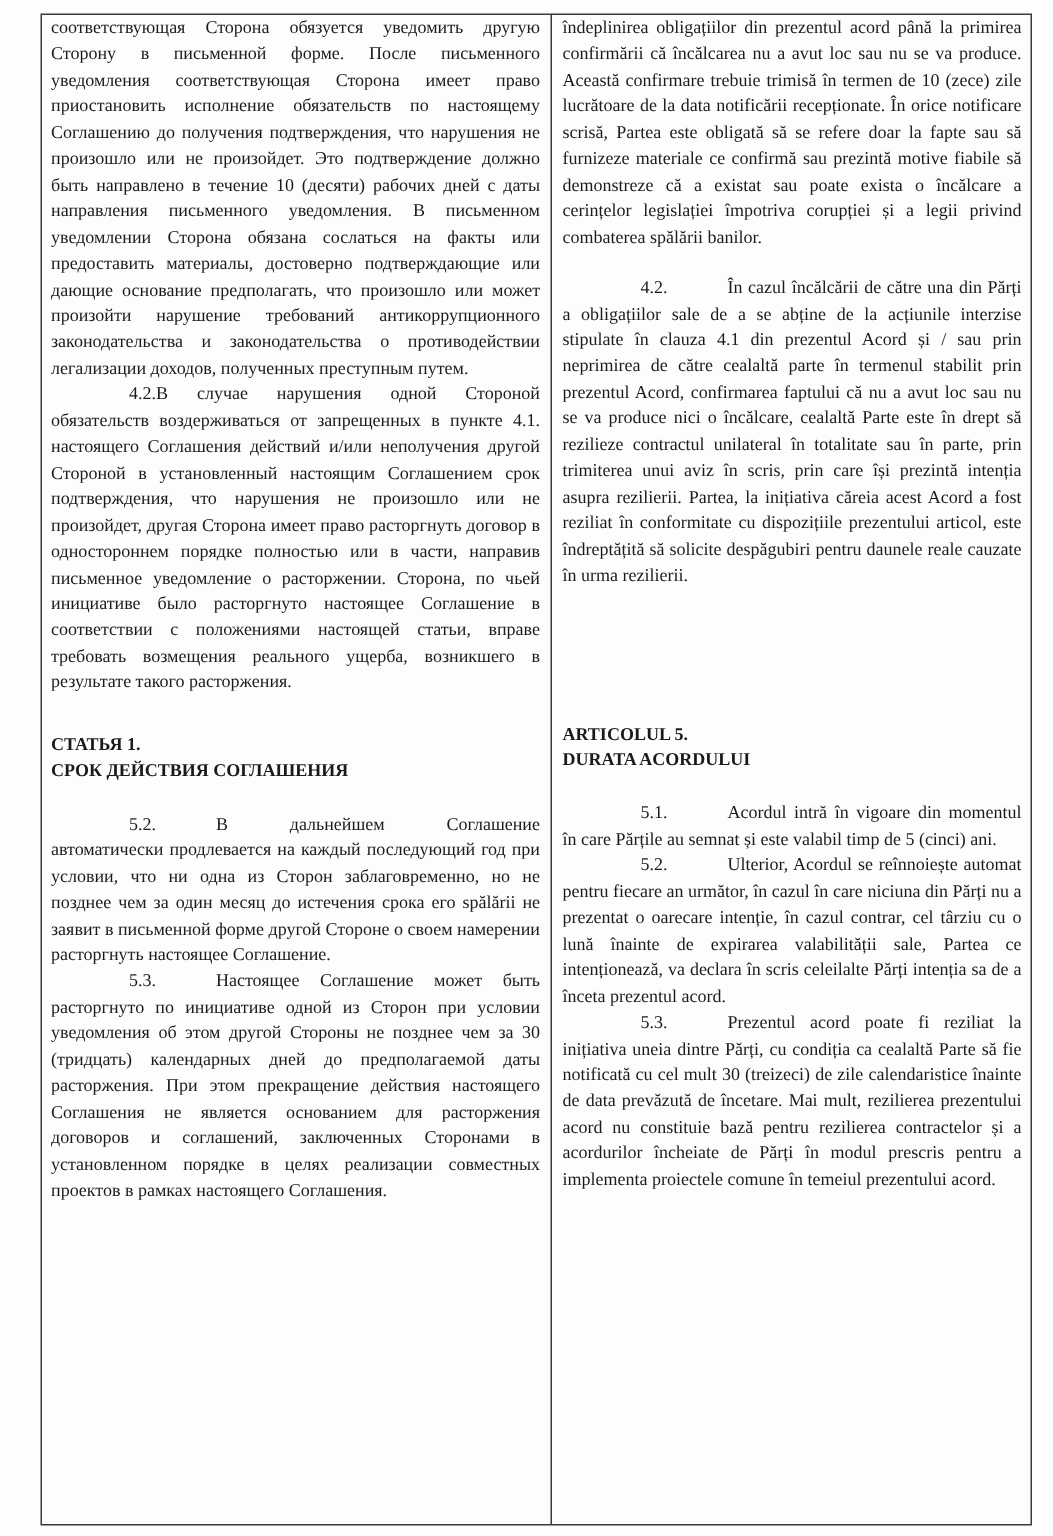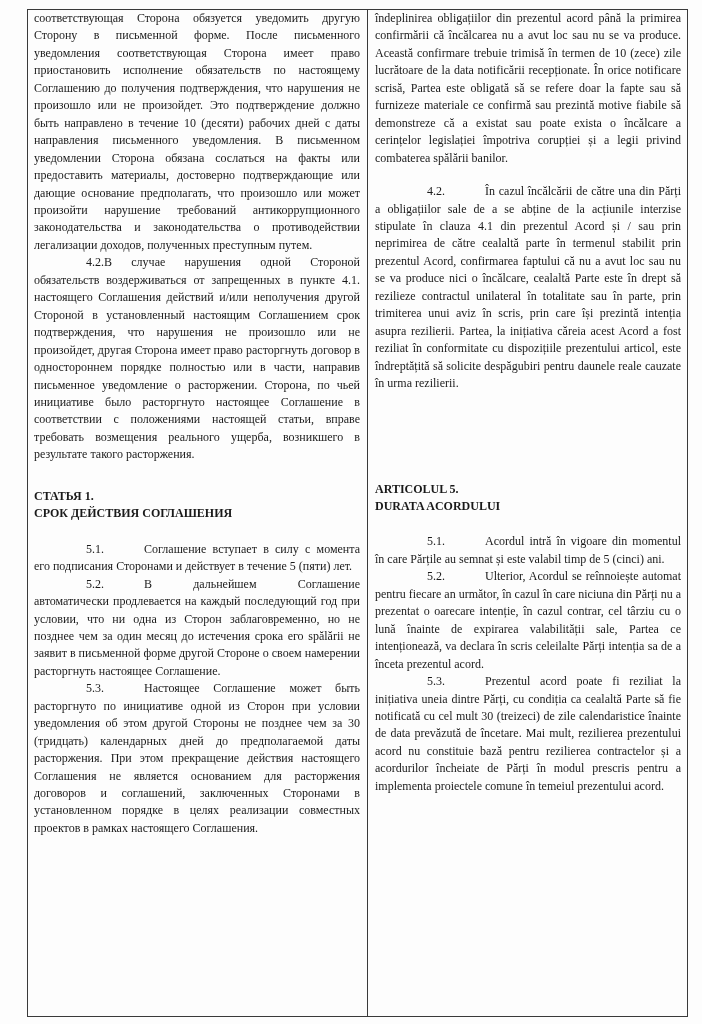--- a/index.html
+++ b/index.html
@@ -33,21 +33,20 @@
 <div class="page">
   <div class="table">
 
     <div class="col left">
       <p>соответствующая Сторона обязуется уведомить другую Сторону в письменной форме. После письменного уведомления соответствующая Сторона имеет право приостановить исполнение обязательств по настоящему Соглашению до получения подтверждения, что нарушения не произошло или не произойдет. Это подтверждение должно быть направлено в течение 10 (десяти) рабочих дней с даты направления письменного уведомления. В письменном уведомлении Сторона обязана сослаться на факты или предоставить материалы, достоверно подтверждающие или дающие основание предполагать, что произошло или может произойти нарушение требований антикоррупционного законодательства и законодательства о противодействии легализации доходов, полученных преступным путем.</p>
       <p class="indent">4.2.В случае нарушения одной Стороной обязательств воздерживаться от запрещенных в пункте 4.1. настоящего Соглашения действий и/или неполучения другой Стороной в установленный настоящим Соглашением срок подтверждения, что нарушения не произошло или не произойдет, другая Сторона имеет право расторгнуть договор в одностороннем порядке полностью или в части, направив письменное уведомление о расторжении. Сторона, по чьей инициативе было расторгнуто настоящее Соглашение в соответствии с положениями настоящей статьи, вправе требовать возмещения реального ущерба, возникшего в результате такого расторжения.</p>
       <div class="gap-left-1"></div>
       <p class="heading">СТАТЬЯ 1.</p>
       <p class="heading">СРОК ДЕЙСТВИЯ СОГЛАШЕНИЯ</p>
       <div class="gap-head-left"></div>
-      <p class="indent"><span class="num">5.1.</span><span>Соглашение вступает в силу с момента его подписания Сторонами и действует в течение 5 (пяти) лет.</span></p>
       <p class="indent"><span class="num">5.2.</span><span>В дальнейшем Соглашение автоматически продлевается на каждый последующий год при условии, что ни одна из Сторон заблаговременно, но не позднее чем за один месяц до истечения срока его spălării не заявит в письменной форме другой Стороне о своем намерении расторгнуть настоящее Соглашение.</span></p>
       <p class="indent"><span class="num">5.3.</span><span>Настоящее Соглашение может быть расторгнуто по инициативе одной из Сторон при условии уведомления об этом другой Стороны не позднее чем за 30 (тридцать) календарных дней до предполагаемой даты расторжения. При этом прекращение действия настоящего Соглашения не является основанием для расторжения договоров и соглашений, заключенных Сторонами в установленном порядке в целях реализации совместных проектов в рамках настоящего Соглашения.</span></p>
     </div>
 
     <div class="col right">
       <p>îndeplinirea obligațiilor din prezentul acord până la primirea confirmării că încălcarea nu a avut loc sau nu se va produce. Această confirmare trebuie trimisă în termen de 10 (zece) zile lucrătoare de la data notificării recepționate. În orice notificare scrisă, Partea este obligată să se refere doar la fapte sau să furnizeze materiale ce confirmă sau prezintă motive fiabile să demonstreze că a existat sau poate exista o încălcare a cerințelor legislației împotriva corupției și a legii privind combaterea spălării banilor.</p>
       <div class="gap-right-1"></div>
       <p class="indent"><span class="num">4.2.</span><span>În cazul încălcării de către una din Părți a obligațiilor sale de a se abține de la acțiunile interzise stipulate în clauza 4.1 din prezentul Acord și / sau prin neprimirea de către cealaltă parte în termenul stabilit prin prezentul Acord, confirmarea faptului că nu a avut loc sau nu se va produce nici o încălcare, cealaltă Parte este în drept să rezilieze contractul unilateral în totalitate sau în parte, prin trimiterea unui aviz în scris, prin care își prezintă intenția asupra rezilierii. Partea, la inițiativa căreia acest Acord a fost reziliat în conformitate cu dispozițiile prezentului articol, este îndreptățită să solicite despăgubiri pentru daunele reale cauzate în urma rezilierii.</span></p>
       <div class="gap-right-2"></div>
       <p class="heading">ARTICOLUL 5.</p>

